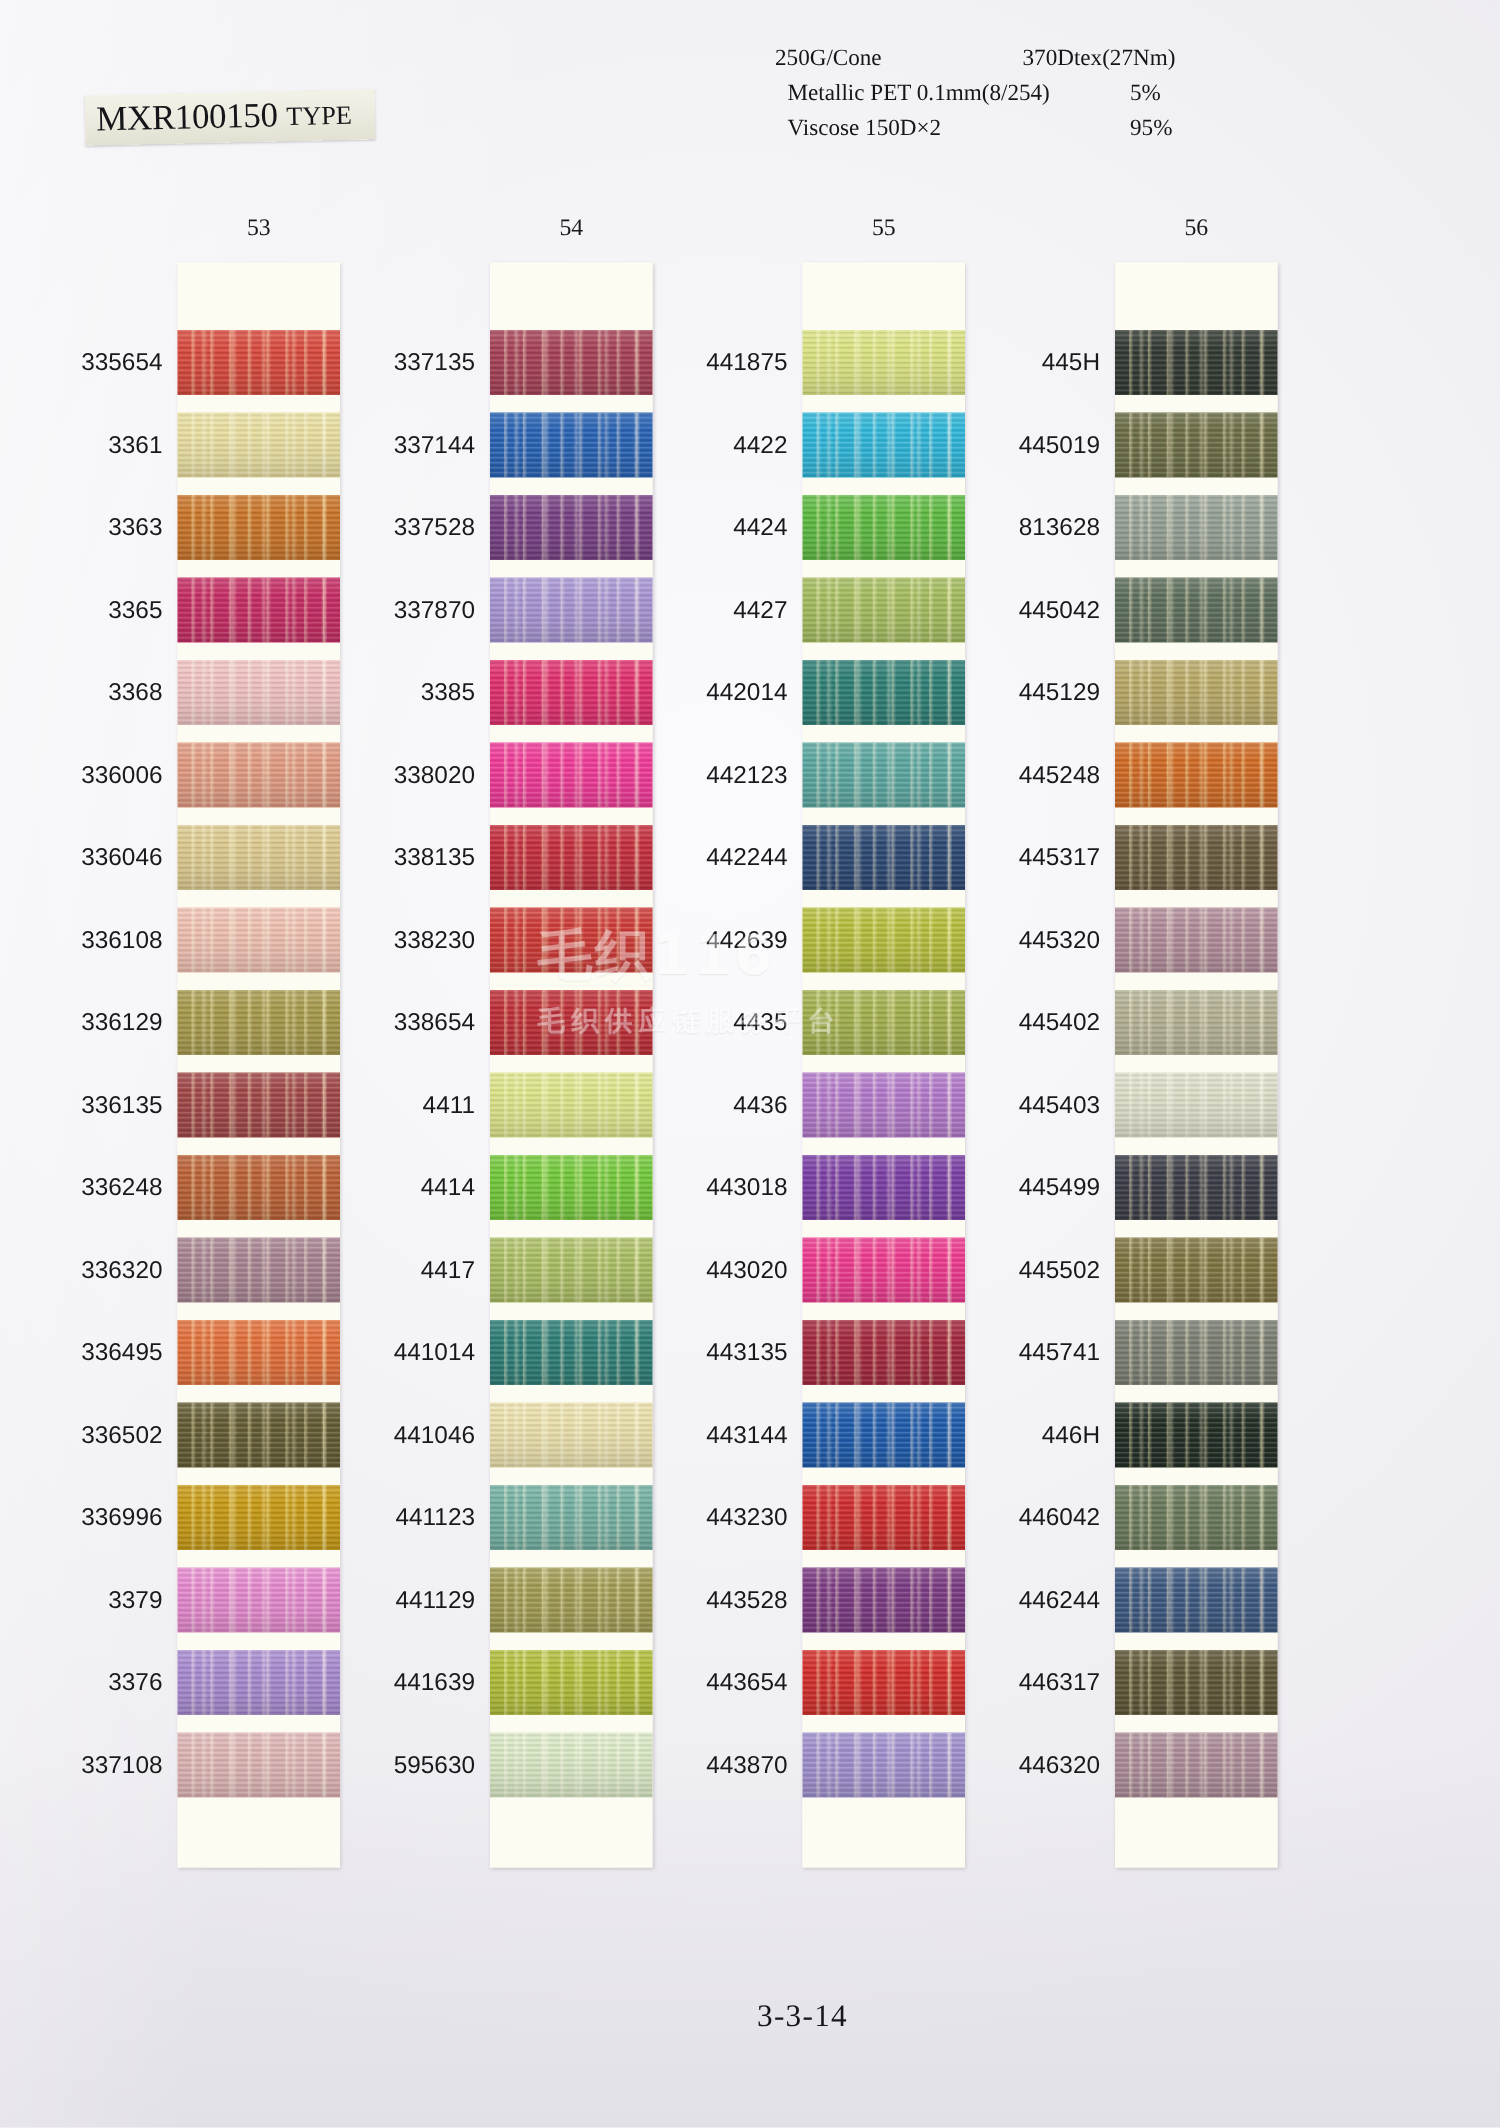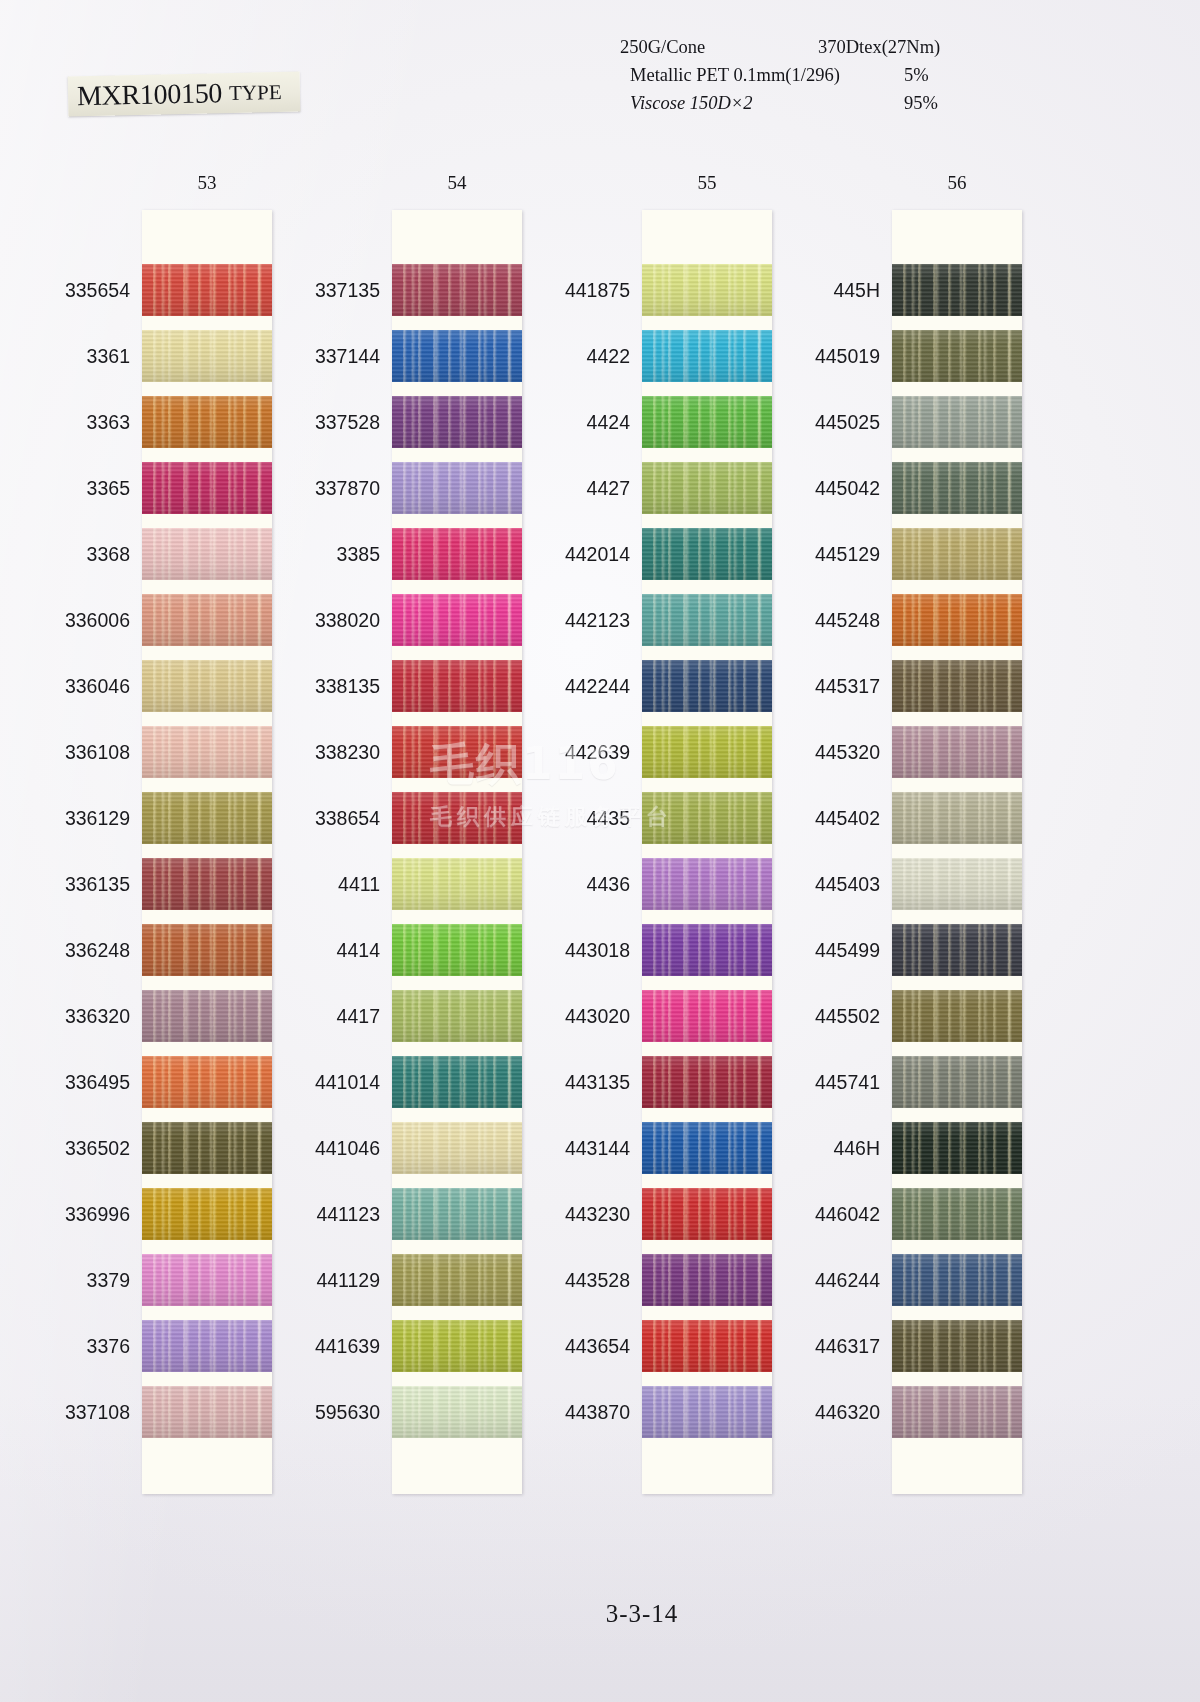--- a/index.html
+++ b/index.html
@@ -71,21 +71,21 @@
     color: #15151a;
     line-height: 1;
   }
   .spec-row { position: relative; height: 28px; }
   .spec-a { position: absolute; left: 0; top: 0; white-space: nowrap; }
   .spec-b { position: absolute; left: 0; top: 0; white-space: nowrap; }
   .spec-row.r1 .spec-a { left: 6px;  }
   .spec-row.r1 .spec-b { left: 204px; }
   .spec-row.r2 .spec-a { left: 16px; }
   .spec-row.r2 .spec-b { left: 290px; }
-  .spec-row.r3 .spec-a { left: 16px; font-style: italic; }
+  .spec-row.r3 .spec-a { left: 16px; }
   .spec-row.r3 .spec-b { left: 290px; }
 
   
   #columns {
     position: absolute;
     left: 0;
     top: 0;
     width: 1200px;
     height: 1702px;
   }
@@ -225,21 +225,21 @@
   <span class="title-main">MXR100150</span>
   <span class="title-suffix">TYPE</span>
 </div>
 
 <div class="spec" id="spec-block">
     <div class="spec-row r1">
       <span class="spec-a">250G/Cone</span>
       <span class="spec-b">370Dtex(27Nm)</span>
     </div>
     <div class="spec-row r2">
-      <span class="spec-a">Metallic  PET  0.1mm(1/296)</span>
+      <span class="spec-a">Metallic  PET  0.1mm(8/254)</span>
       <span class="spec-b">5%</span>
     </div>
     <div class="spec-row r3">
       <span class="spec-a">Viscose 150D×2</span>
       <span class="spec-b">95%</span>
     </div>
   </div>
 
 <div id="columns">
     <div class="col" style="left: 142px;">
@@ -891,21 +891,21 @@
             <div class="threads"></div>
             <div class="flecks"></div>
             <div class="sheen"></div>
           </div>
         </div>
         <div class="card-bottom"></div>
       </div>
     </div>
     <div class="label right" style="left: 780px; width: 100px; top: 264px;">445H</div>
     <div class="label right" style="left: 780px; width: 100px; top: 330px;">445019</div>
-    <div class="label right" style="left: 780px; width: 100px; top: 396px;">445025</div>
+    <div class="label right" style="left: 780px; width: 100px; top: 396px;">813628</div>
     <div class="label right" style="left: 780px; width: 100px; top: 462px;">445042</div>
     <div class="label right" style="left: 780px; width: 100px; top: 528px;">445129</div>
     <div class="label right" style="left: 780px; width: 100px; top: 594px;">445248</div>
     <div class="label right" style="left: 780px; width: 100px; top: 660px;">445317</div>
     <div class="label right" style="left: 780px; width: 100px; top: 726px;">445320</div>
     <div class="label right" style="left: 780px; width: 100px; top: 792px;">445402</div>
     <div class="label right" style="left: 780px; width: 100px; top: 858px;">445403</div>
     <div class="label right" style="left: 780px; width: 100px; top: 924px;">445499</div>
     <div class="label right" style="left: 780px; width: 100px; top: 990px;">445502</div>
     <div class="label right" style="left: 780px; width: 100px; top: 1056px;">445741</div>

